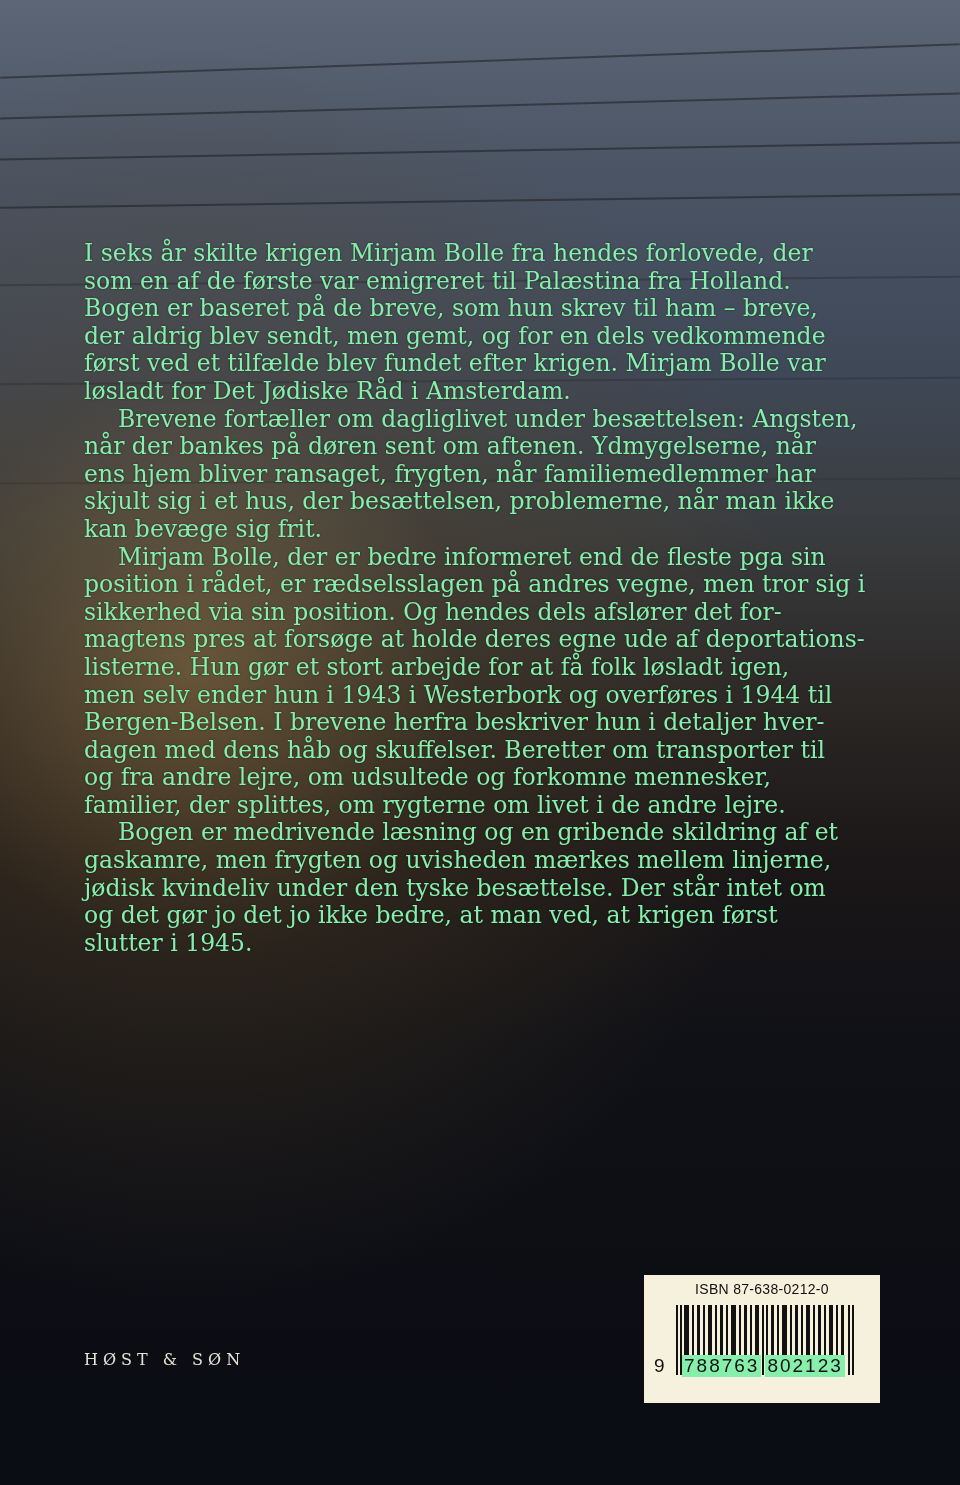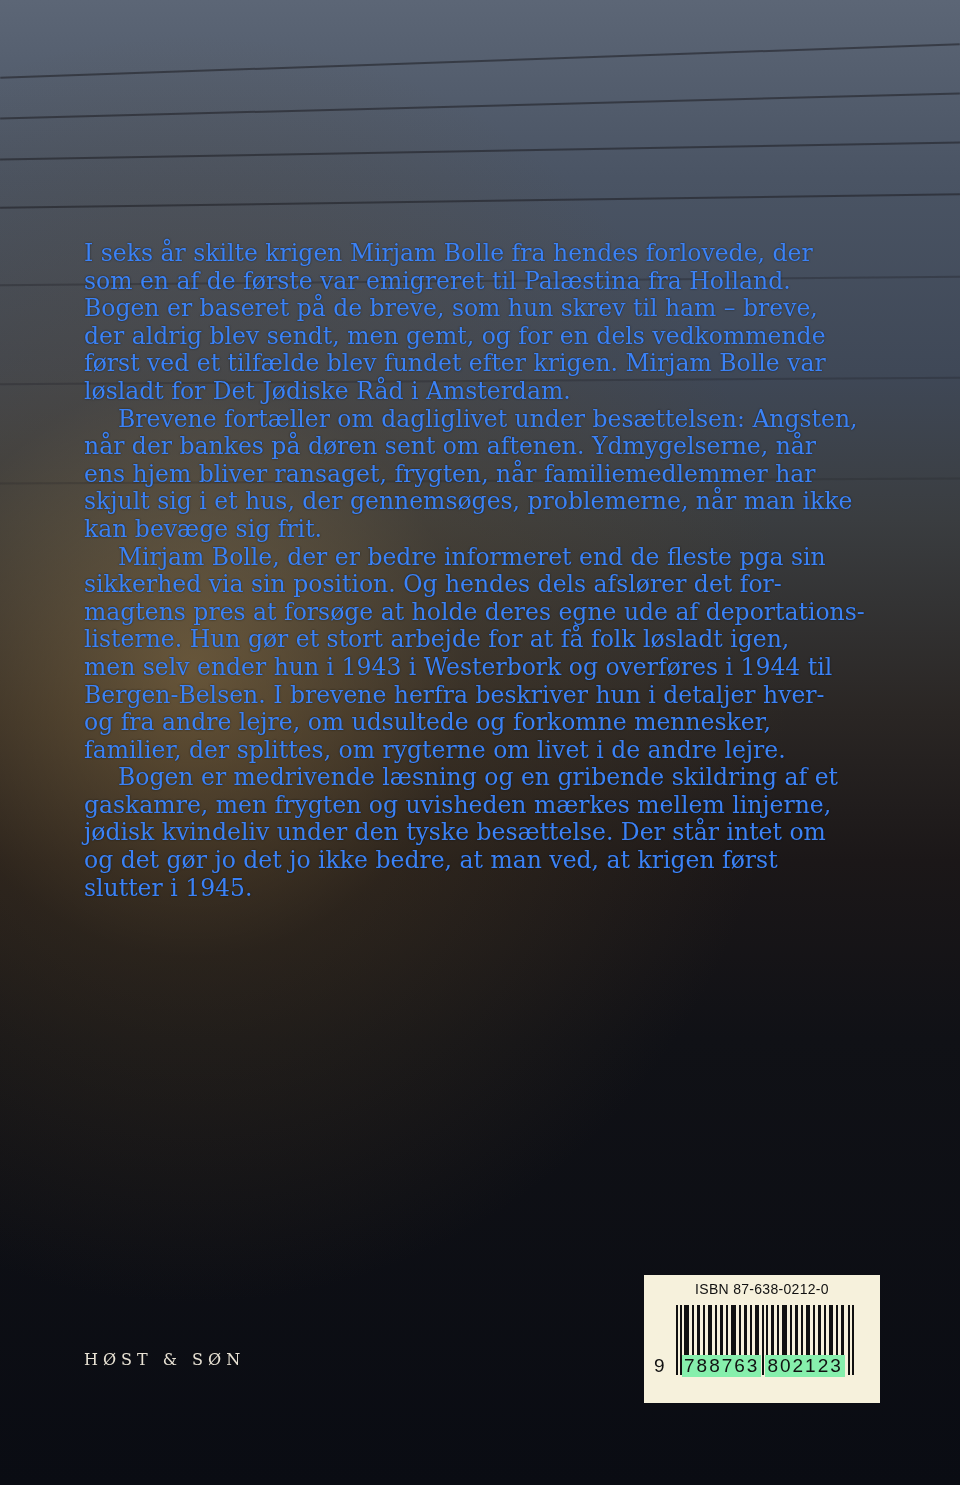--- a/index.html
+++ b/index.html
@@ -10,21 +10,21 @@
   .cover {
     position: absolute; inset: 0;
     background:
       radial-gradient(ellipse at 20% 45%, rgba(150,120,70,0.55) 0%, rgba(90,70,40,0.3) 25%, rgba(0,0,0,0) 55%),
       linear-gradient(180deg, #5c6676 0%, #4a5464 12%, #3f4857 25%, #3a3d40 35%, #2a2624 48%, #1b1718 58%, #101116 70%, #0a0c13 100%);
   }
   .wire { position: absolute; left: 0; width: 960px; height: 2px; background: rgba(30,30,35,0.55); }
   .text-block {
     position: absolute; left: 84px; top: 240px; width: 820px;
     font-family: "DejaVu Serif", serif; font-size: 23.5px; line-height: 27.6px;
-    color: #3b82f6; text-shadow: 0 0 2px rgba(0,0,0,0.6);
+    color: #86efac; text-shadow: 0 0 2px rgba(0,0,0,0.6);
   }
   .para { margin: 0; }
   .line { display: block; white-space: nowrap; }
   .line.indent { padding-left: 34px; }
   .publisher {
     position: absolute; left: 84px; top: 1350px;
     font-family: "DejaVu Serif", serif; font-size: 16px; letter-spacing: 5px;
     color: #e8e2d4;
     text-align: center;
   }
@@ -65,30 +65,32 @@
     <span class="line">som en af de første var emigreret til Palæstina fra Holland.</span>
     <span class="line">Bogen er baseret på de breve, som hun skrev til ham – breve,</span>
     <span class="line">der aldrig blev sendt, men gemt, og for en dels vedkommende</span>
     <span class="line">først ved et tilfælde blev fundet efter krigen. Mirjam Bolle var</span>
     <span class="line">løsladt for Det Jødiske Råd i Amsterdam.</span>
   </p>
   <p class="para">
     <span class="line indent">Brevene fortæller om dagliglivet under besættelsen: Angsten,</span>
     <span class="line">når der bankes på døren sent om aftenen. Ydmygelserne, når</span>
     <span class="line">ens hjem bliver ransaget, frygten, når familiemedlemmer har</span>
-    <span class="line">skjult sig i et hus, der gennemsøges, problemerne, når man ikke</span>
+    <span class="line">skjult sig i et hus, der besættelsen, problemerne, når man ikke</span>
     <span class="line">kan bevæge sig frit.</span>
   </p>
   <p class="para">
     <span class="line indent">Mirjam Bolle, der er bedre informeret end de fleste pga sin</span>
+    <span class="line">position i rådet, er rædselsslagen på andres vegne, men tror sig i</span>
     <span class="line">sikkerhed via sin position. Og hendes dels afslører det for-</span>
     <span class="line">magtens pres at forsøge at holde deres egne ude af deportations-</span>
     <span class="line">listerne. Hun gør et stort arbejde for at få folk løsladt igen,</span>
     <span class="line">men selv ender hun i 1943 i Westerbork og overføres i 1944 til</span>
     <span class="line">Bergen-Belsen. I brevene herfra beskriver hun i detaljer hver-</span>
+    <span class="line">dagen med dens håb og skuffelser. Beretter om transporter til</span>
     <span class="line">og fra andre lejre, om udsultede og forkomne mennesker,</span>
     <span class="line">familier, der splittes, om rygterne om livet i de andre lejre.</span>
   </p>
   <p class="para">
     <span class="line indent">Bogen er medrivende læsning og en gribende skildring af et</span>
     <span class="line">gaskamre, men frygten og uvisheden mærkes mellem linjerne,</span>
     <span class="line">jødisk kvindeliv under den tyske besættelse. Der står intet om</span>
     <span class="line">og det gør jo det jo ikke bedre, at man ved, at krigen først</span>
     <span class="line">slutter i 1945.</span>
   </p>

